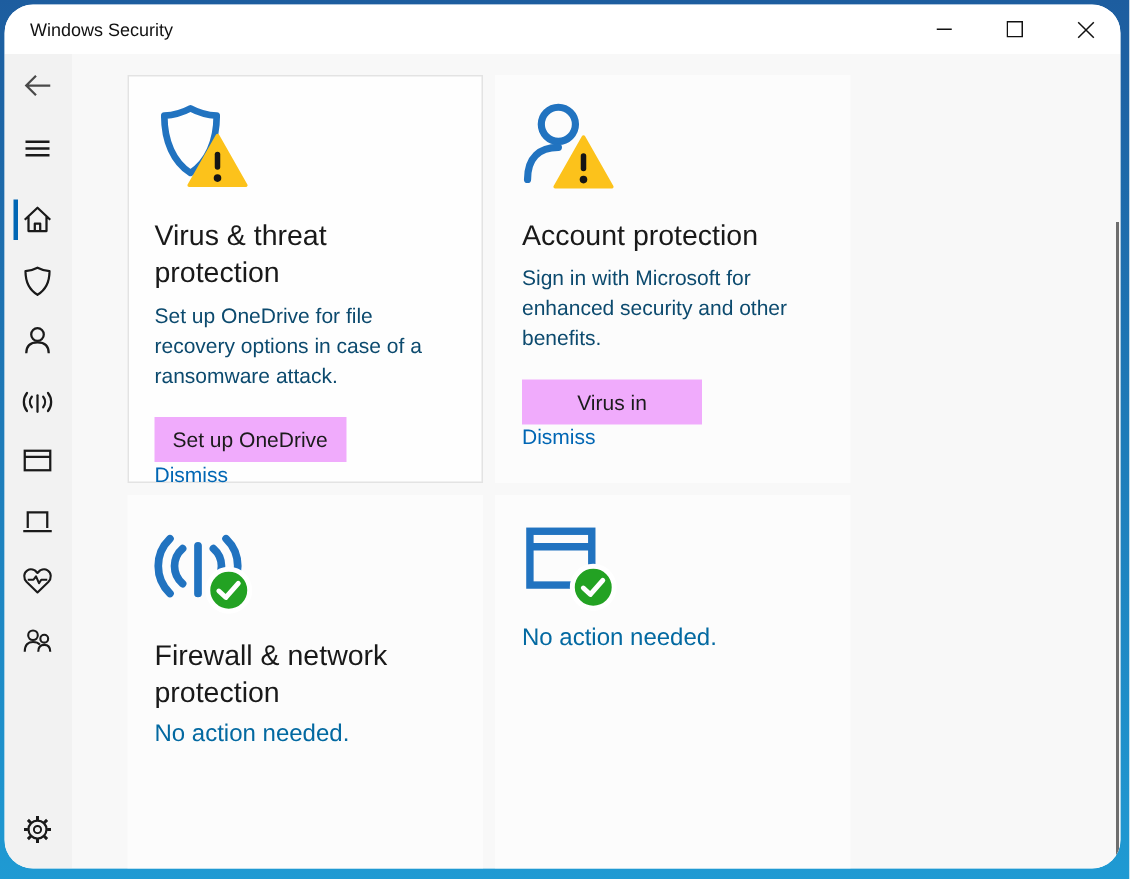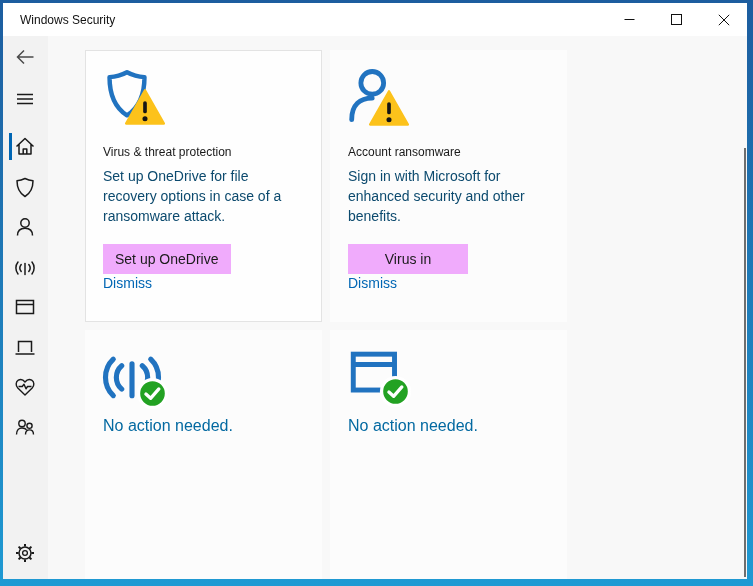--- a/index.html
+++ b/index.html
@@ -10,20 +10,21 @@
     position: relative;
     width: 753px; height: 586px;
     background: linear-gradient(180deg, #1d5d9f 0%, #1f9ad3 100%);
     padding: 3px 6px 7px 3px;
   }
   .window {
     position: relative;
     width: 744px; height: 576px;
     background: #ffffff;
     overflow: hidden;
+    border-radius: 19px;
   }
 
   
   .titlebar {
     height: 33px;
     background: #ffffff;
     display: flex; align-items: center;
   }
   .titlebar-title {
     margin-left: 17px;
@@ -92,21 +93,21 @@
 
   .tile-iconblock {
     position: relative;
     width: 80px; height: 64px;
     margin-top: 3px; margin-left: -2px;
   }
   .tile-iconblock svg.base { position: absolute; left: 0; top: 0; }
   .overlay-badge { position: absolute; }
 
   .tile-title {
-    font-size: 12px;
+    font-size: 19px;
     line-height: 1.32;
     color: #191919;
     max-width: 182px;
     margin-top: 14px;
   }
   .tile-desc {
     font-size: 14px;
     line-height: 1.43;
     color: #0c4a6e;
     max-width: 207px;
@@ -314,21 +315,21 @@
               <path d="M6.5 60 C6.5 43 16 35.5 30 35.5" fill="none" stroke="#2173c0" stroke-width="5.5" stroke-linecap="round"></path>
             </svg>
             <span class="overlay-badge" style="left:22px; top:22px;">
               <svg width="42" height="39" viewBox="0 0 36 34">
                 <path d="M18 2 L34.5 31 H1.5 Z" fill="#fcc21b" stroke="#fcc21b" stroke-width="2" stroke-linejoin="round"></path>
                 <rect x="16.4" y="11.5" width="3.2" height="10.5" rx="1.6" fill="#151515"></rect>
                 <circle cx="18" cy="26.8" r="2.2" fill="#151515"></circle>
               </svg>
             </span>
           </div>
-          <div class="tile-title">Account ransomware</div>
+          <div class="tile-title">Account protection</div>
           <div class="tile-desc">Sign in with Microsoft for enhanced security and other benefits.</div>
           <button class="tile-btn">Virus in</button>
           <br>
           <a class="tile-dismiss">Dismiss</a>
         </div>
 
         <div class="tile tile-r2 tile-c1">
           <div class="tile-iconblock">
             <svg class="base" width="62" height="58" viewBox="0 0 66 62">
               <g fill="none" stroke="#2173c0" stroke-width="5.5" stroke-linecap="round">
@@ -339,20 +340,21 @@
                 <path d="M53 13 A27 27 0 0 1 53 52"></path>
               </g>
             </svg>
             <span class="overlay-badge" style="left:35px; top:30px;">
               <svg width="33" height="33" viewBox="0 0 26 26">
                 <circle cx="13" cy="13" r="11" fill="#23a223" stroke="#ffffff" stroke-width="2.6"></circle>
                 <path d="M7.8 13.4 L11.5 16.8 L18 9.4" fill="none" stroke="#ffffff" stroke-width="2.6" stroke-linecap="round" stroke-linejoin="round"></path>
               </svg>
             </span>
           </div>
+          <div class="tile-title">Firewall &amp; network protection</div>
           <div class="tile-status">No action needed.</div>
         </div>
 
         <div class="tile tile-r2 tile-c2">
           <div class="tile-iconblock">
             <svg class="base" width="54" height="52" viewBox="0 0 60 58">
               <g fill="none" stroke="#2173c0" stroke-width="5.5">
                 <rect x="8" y="8" width="46" height="40"></rect>
                 <line x1="8" y1="19.5" x2="54" y2="19.5"></line>
               </g>

